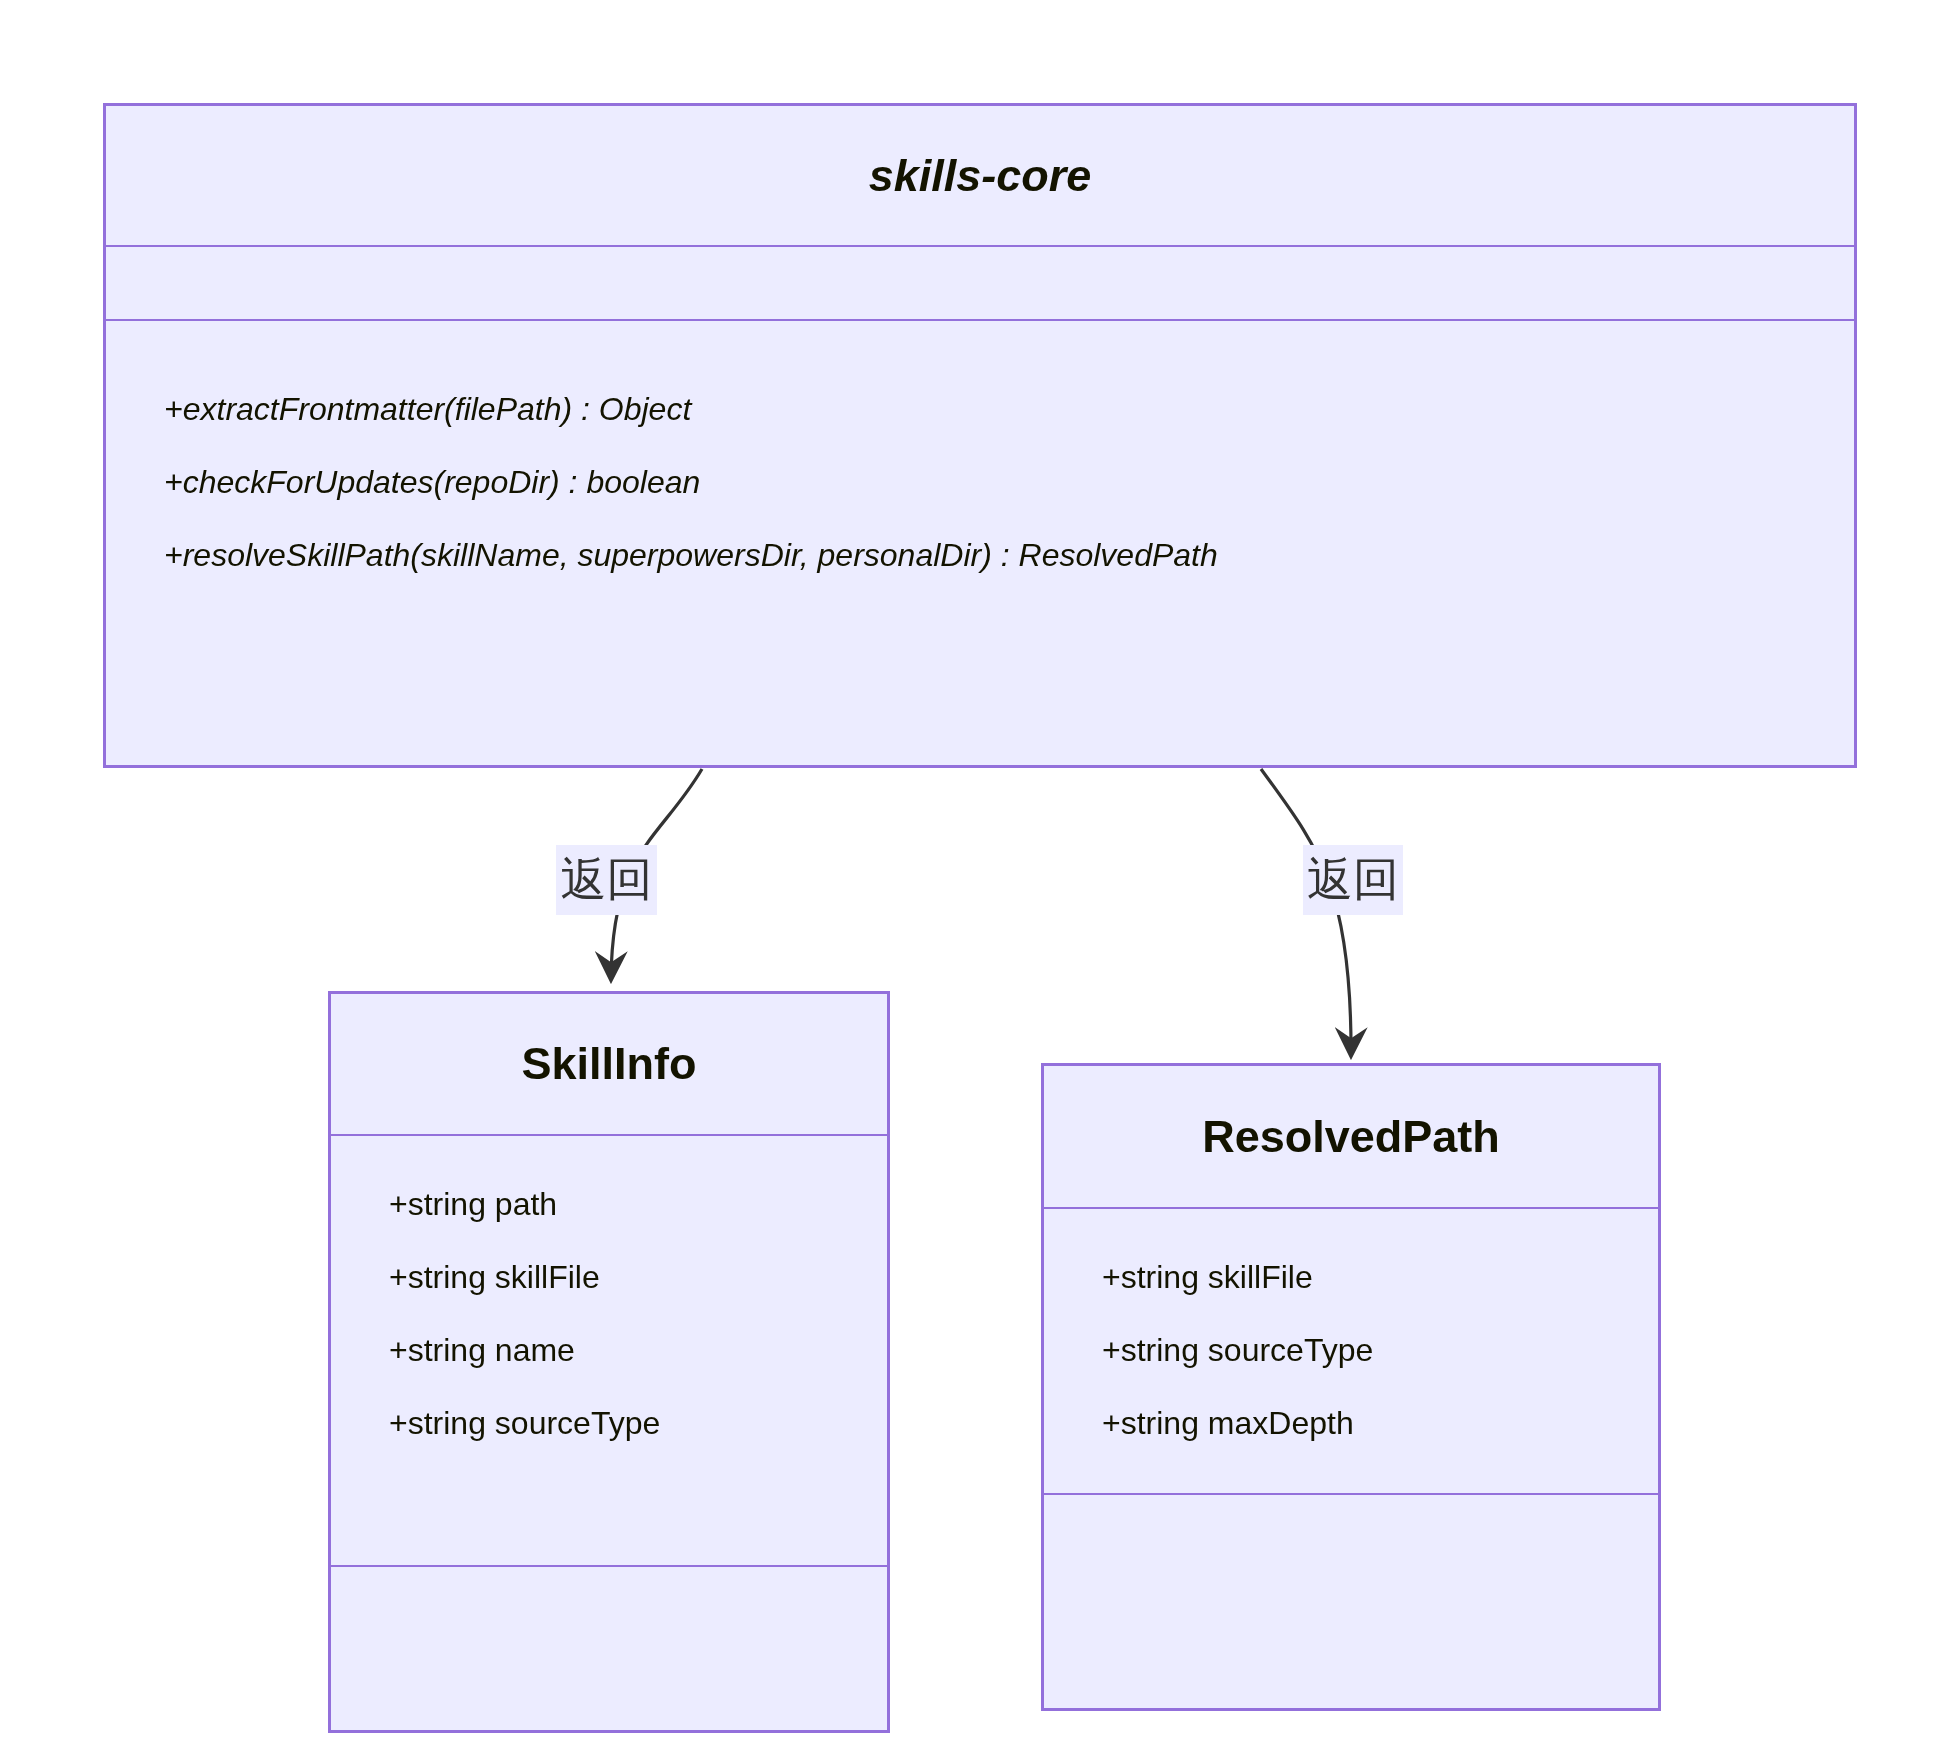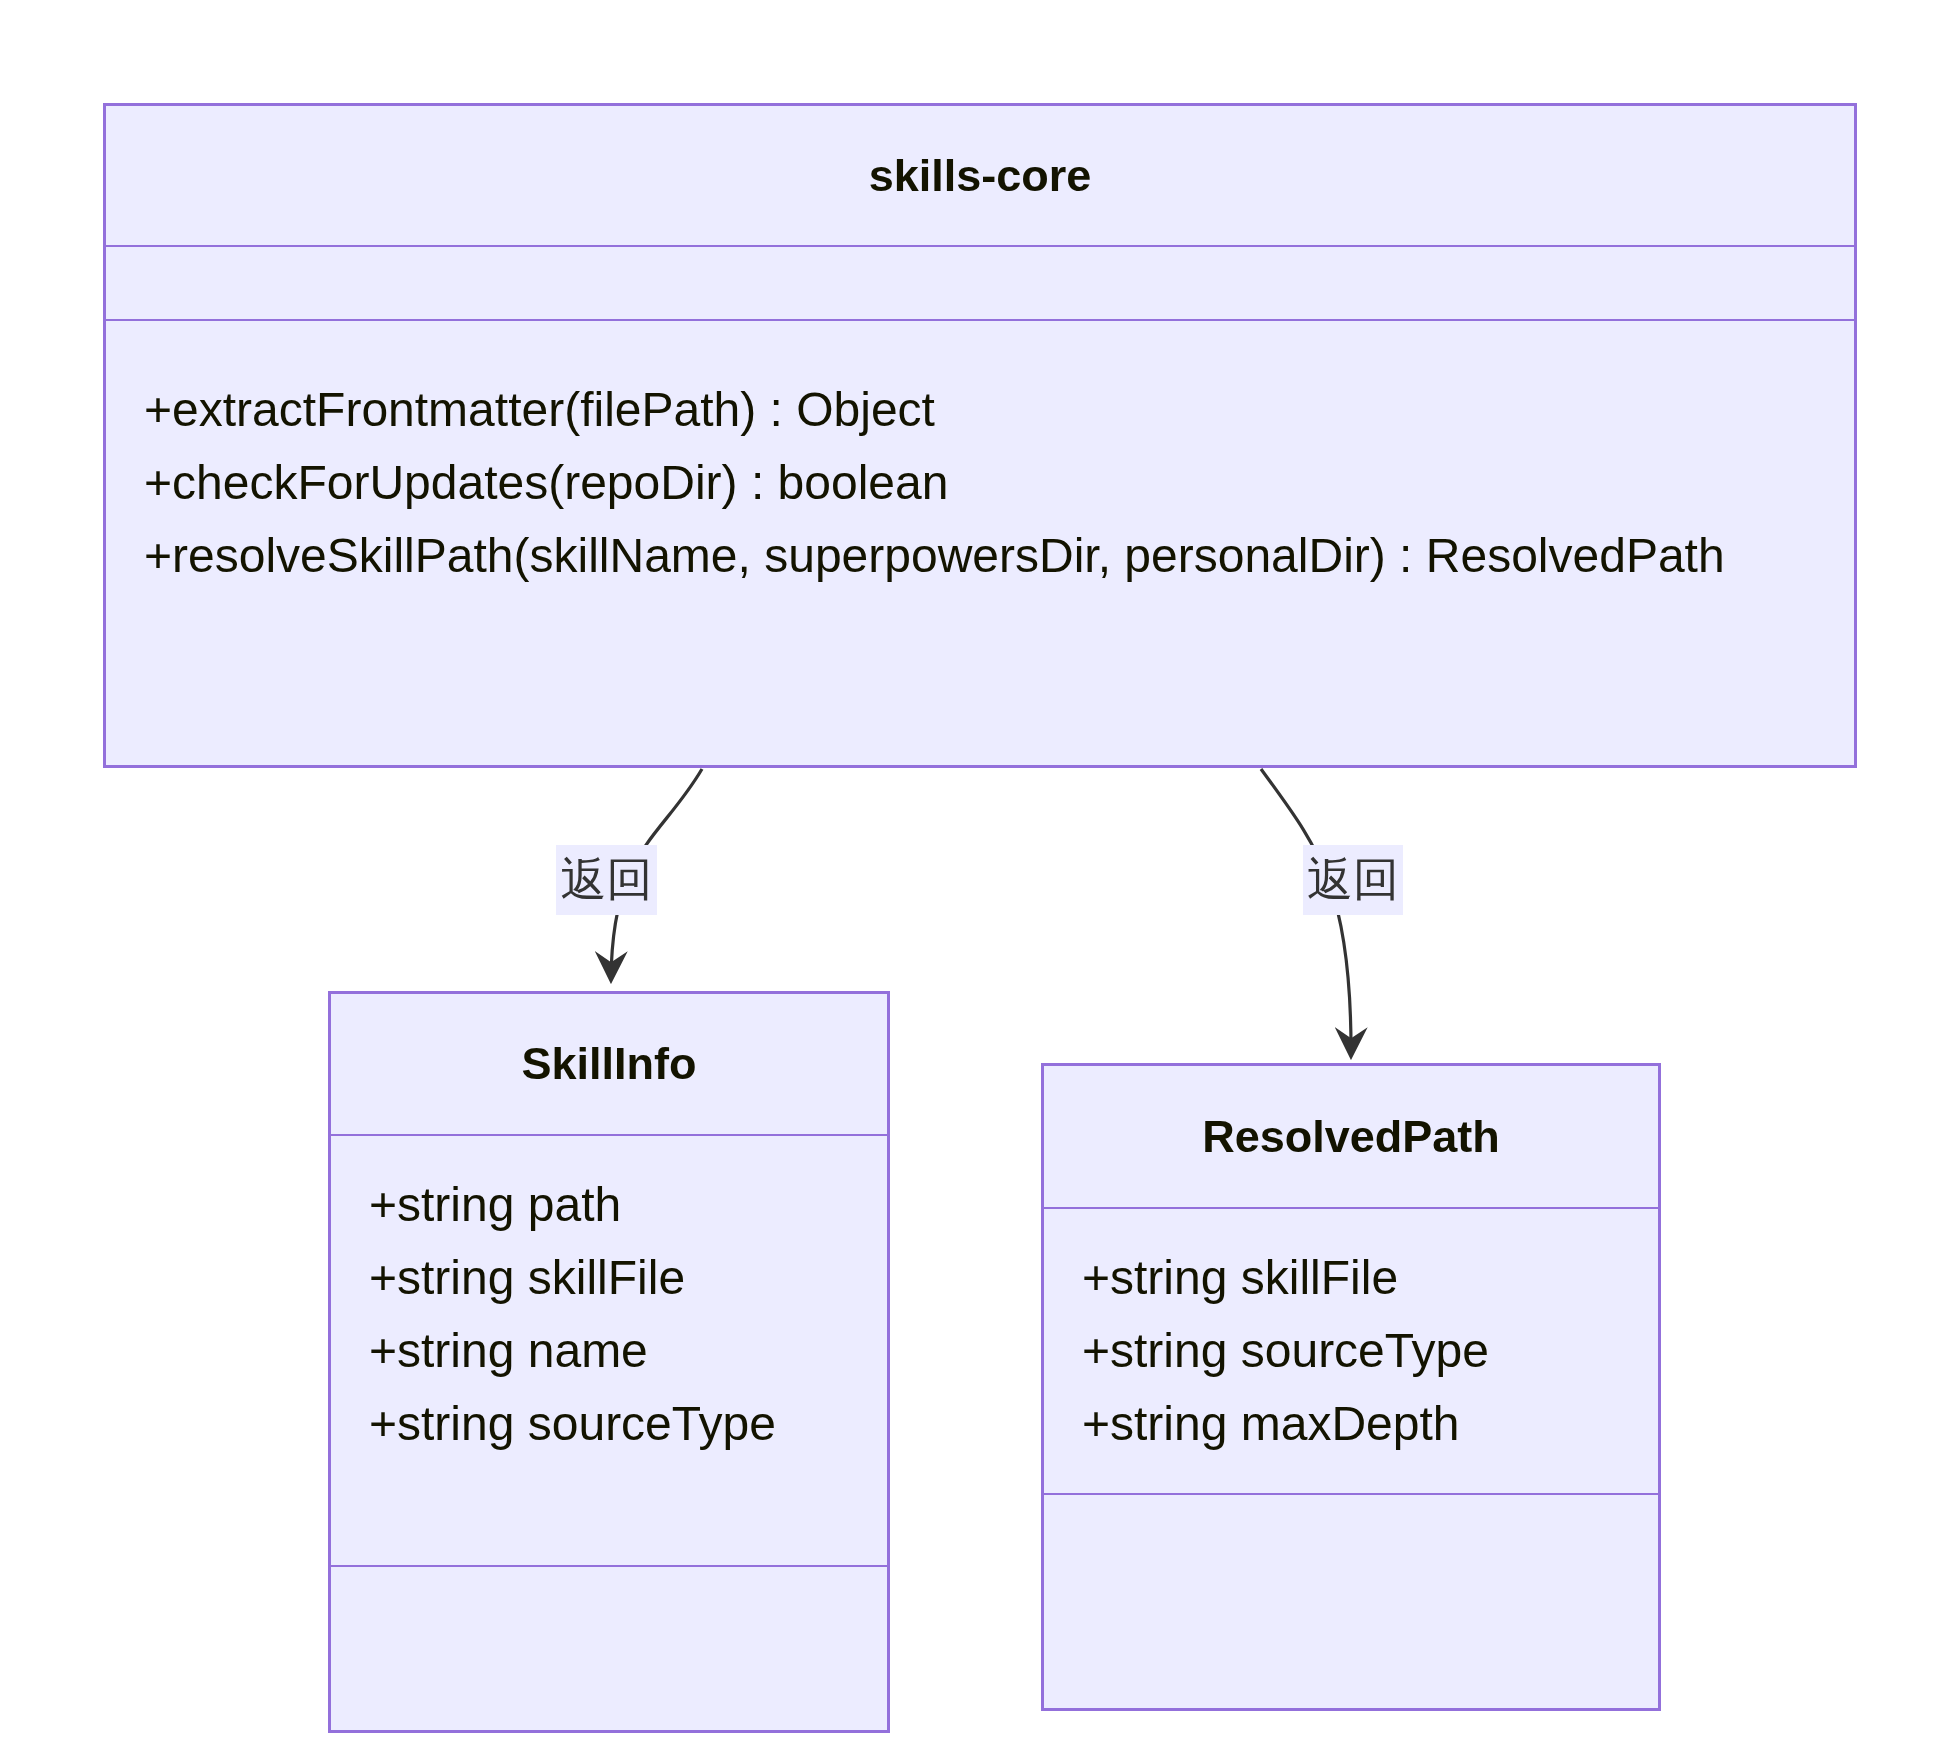--- a/index.html
+++ b/index.html
@@ -28,22 +28,23 @@
   .class-title{
     display:flex;align-items:center;justify-content:center;
     font-size:45px;font-weight:bold;color:var(--text,#131300);
     box-sizing:border-box;
   }
   .class-section{
     border-top:2px solid var(--border,#9370DB);
     box-sizing:border-box;
   }
   .member{
-    font-size:48px;line-height:73px;color:var(--text,#131300);
+    font-size:32px;line-height:73px;color:var(--text,#131300);
     white-space:nowrap;
+    margin-left:20px;
   }
   .members-pad{padding-left:38px;}
   .edge-label{
     position:absolute;z-index:3;
     background:var(--label_bg,#ECECFF);
     color:var(--line,#333333);
     font-size:46px;
     display:flex;align-items:center;justify-content:center;
   }
 </style>
@@ -55,21 +56,21 @@
   <svg class="arrows" width="1960" height="1742">
     <defs>
       <marker id="arrowhead" viewBox="0 0 12 12" refX="10.5" refY="6" markerWidth="33" markerHeight="33" markerUnits="userSpaceOnUse" orient="auto">
         <polygon points="0,0 12,6 0,12 4,6" fill="#333333"></polygon>
       </marker>
     </defs>
     <path d="M702,769 C660,840 612,850 611,980" fill="none" stroke-width="3.2" marker-end="url(#arrowhead)" stroke="#333333"></path>
     <path d="M1261,769 C1316,845 1352,885 1351,1056" fill="none" stroke-width="3.2" marker-end="url(#arrowhead)" stroke="#333333"></path>
   </svg>
 
-  <div class="class-box" style="left:103px;top:103px;width:1754px;height:665px;">
+  <div class="class-box" style="left:103px;top:103px;width:1754px;height:665px;font-style:italic;">
     <div class="class-title" style="height:139px;">skills-core</div>
     <div class="class-section" style="height:74px;"></div>
     <div class="class-section members-pad" style="height:446px;padding-top:52px;">
       <div class="member">+extractFrontmatter(filePath) : Object</div>
       <div class="member">+checkForUpdates(repoDir) : boolean</div>
       <div class="member">+resolveSkillPath(skillName, superpowersDir, personalDir) : ResolvedPath</div>
     </div>
   </div>
 
   <div class="class-box" style="left:328px;top:991px;width:562px;height:742px;">

